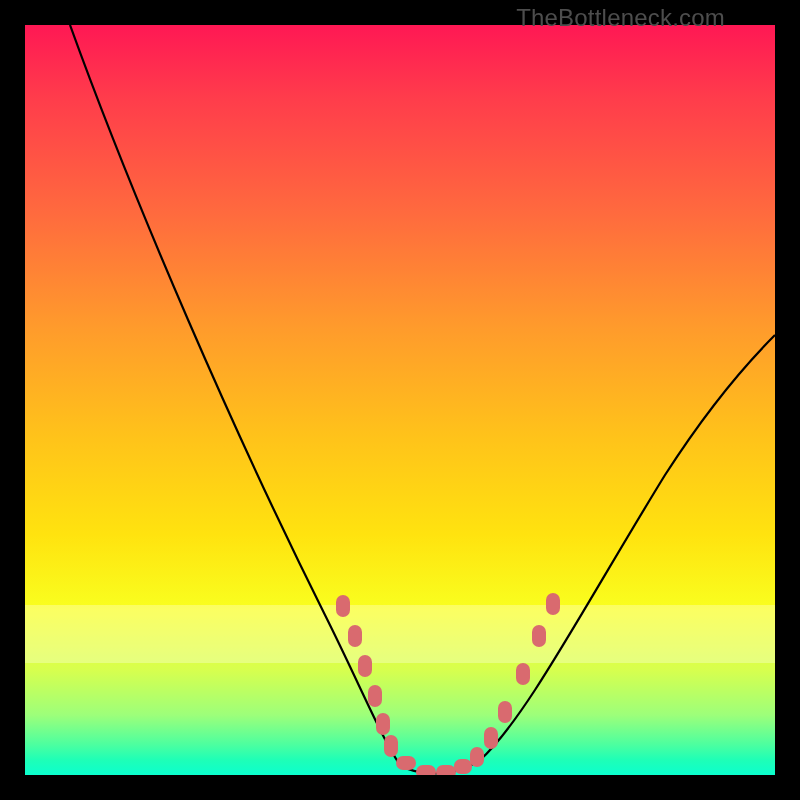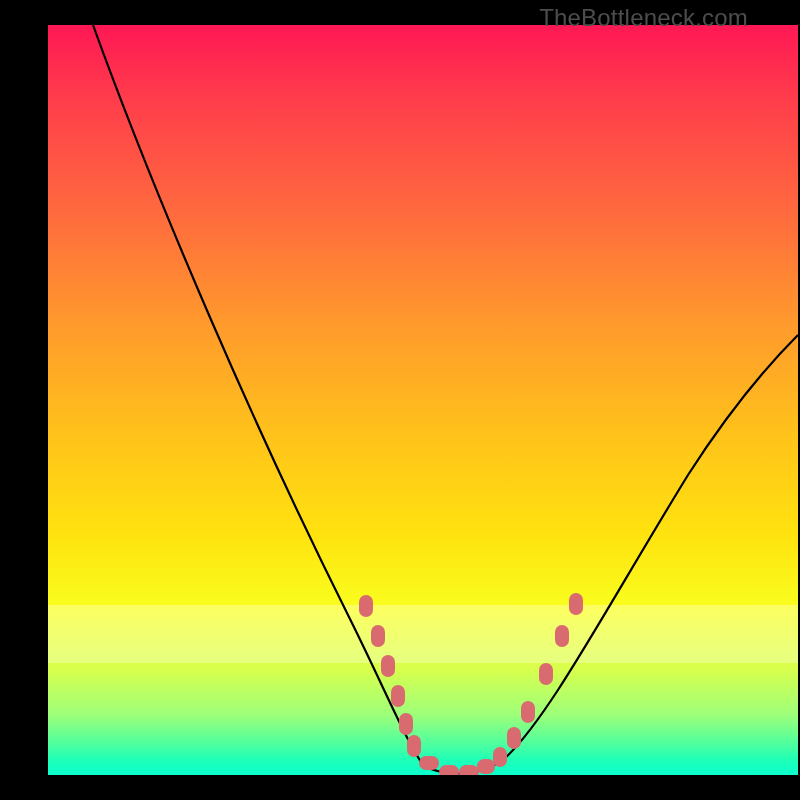--- a/index.html
+++ b/index.html
@@ -11,21 +11,20 @@
     overflow: hidden;
     font-family: Arial, Helvetica, sans-serif;
   }
   .frame {
     position: absolute;
     left: 0;
     top: 0;
     width: 735px;
     height: 800px;
     background: #000;
-    margin-left: 23px;
   }
   .plot {
     position: absolute;
     left: 25px;
     top: 25px;
     width: 750px;
     height: 750px;
     background: linear-gradient(to bottom,
       #ff1854 0%,
       #ff3d4b 10%,

